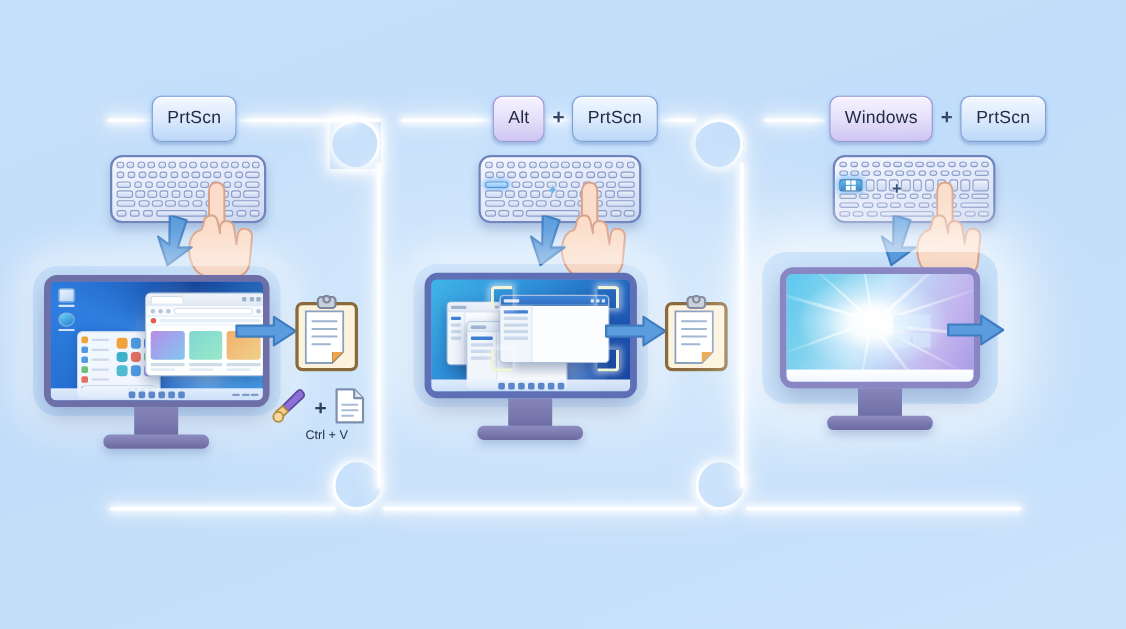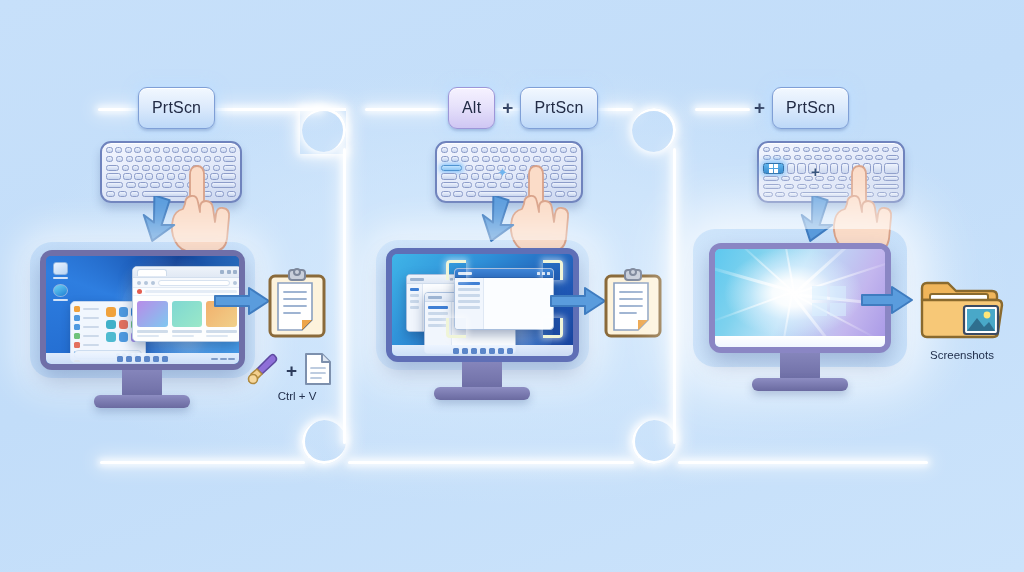--- a/index.html
+++ b/index.html
@@ -739,20 +739,21 @@
           <line x1="16" y1="38" x2="38" y2="38"></line>
           <line x1="16" y1="45" x2="32" y2="45"></line>
         </g>
       </svg>
     </div>
   </div>
 
   <div class="panel" id="panel3">
 
     <div class="keyrow" style="left:72px; top:87px;">
+      <div class="keycap violet">Windows</div>
       <span class="plus">+</span>
       <div class="keycap">PrtScn</div>
     </div>
 
     <div class="kbd" style="left:75px; top:141px; width:148px; height:62px;">
       <div class="kbd-body"></div>
       <div class="kbd-keys">
         <div class="krow">
             <div class="k"></div>
             <div class="k"></div>
@@ -886,29 +887,15 @@
     </div>
     <div class="mon-stand mon-neck" style="left:118px; top:353px;"></div>
     <div class="mon-base" style="position:absolute; left:70px; top:378px;"></div>
 
     <div class="rarrow" style="left:178px; top:285px;">
       <svg width="54" height="30" viewBox="0 0 54 30">
         <path d="M2 10 L32 10 L32 2 L52 15 L32 28 L32 20 L2 20 Z" fill="#5a9cdd" stroke="#3f7cc0" stroke-width="2" stroke-linejoin="round"></path>
       </svg>
     </div>
 
-    <div class="folderwrap" style="left:228px; top:278px; width:104px;">
-      <span>
-        <svg width="88" height="64" viewBox="0 0 88 64">
-          <path d="M4 10 q0-5 5-5 L30 5 L38 13 L74 13 q5 0 5 5 L79 22 L4 22 Z" fill="#f0b55a" stroke="#8a6a2e" stroke-width="2.4" stroke-linejoin="round"></path>
-          <rect x="12" y="16" width="58" height="10" rx="2" fill="#ffffff" stroke="#8a6a2e" stroke-width="2"></rect>
-          <path d="M4 22 L79 22 q5 0 5 5 L80 54 q0 5 -5 5 L9 59 q-5 0 -5 -5 Z" fill="#f7c877" stroke="#8a6a2e" stroke-width="2.4" stroke-linejoin="round"></path>
-          <rect x="46" y="28" width="34" height="28" rx="2.5" fill="#ffffff" stroke="#3a4a63" stroke-width="2.2"></rect>
-          <rect x="49" y="31" width="28" height="22" fill="#49a8c8"></rect>
-          <circle cx="69" cy="37" r="3.4" fill="#ffe77a"></circle>
-          <path d="M49 53 L59 40 L66 49 L71 44 L77 53 Z" fill="#2f6f8f"></path>
-        </svg>
-      </span>
-      <div class="folder-lbl">Screenshots</div>
-    </div>
   </div>
 
 </div>
 
 </body></html>

